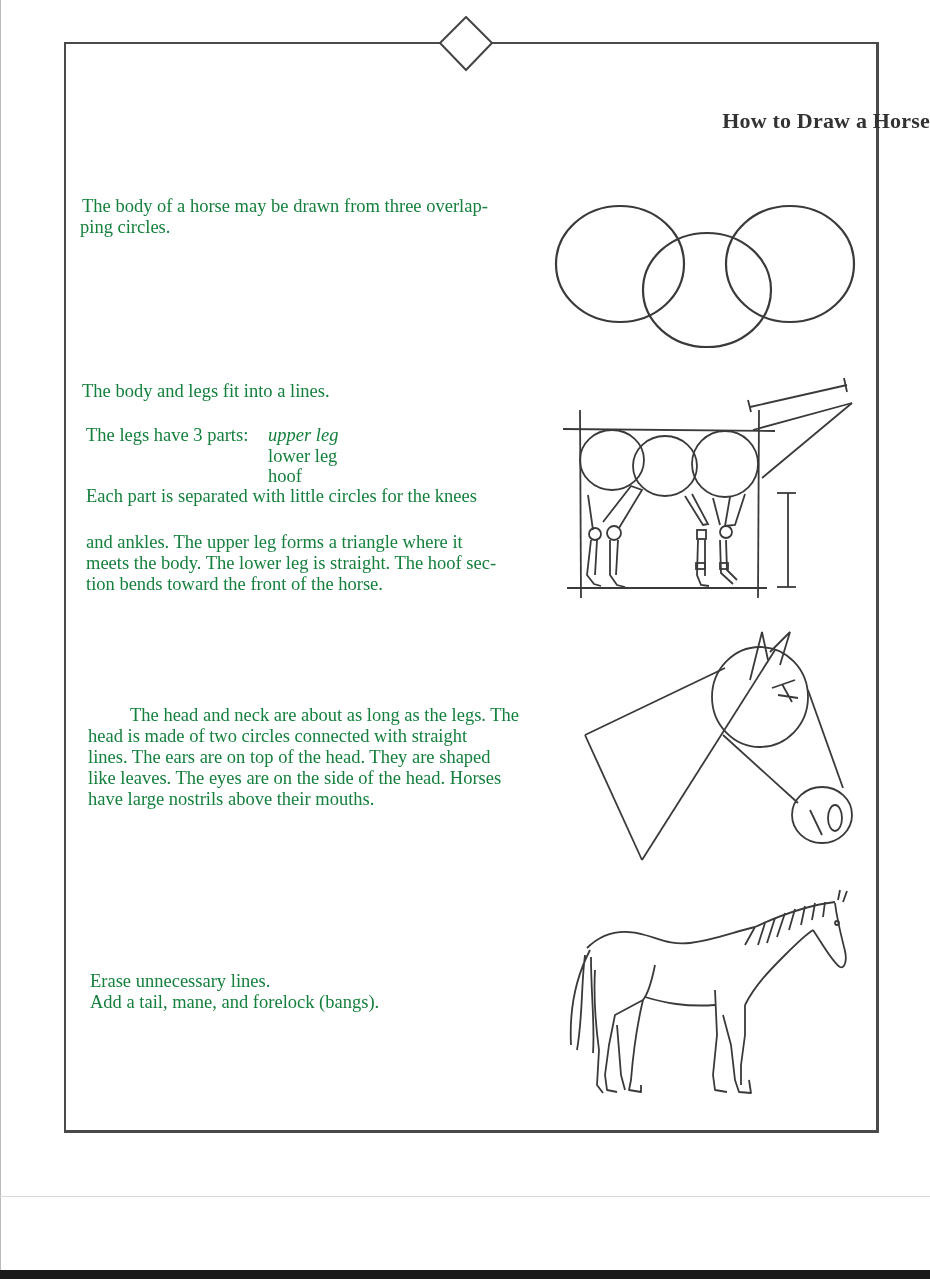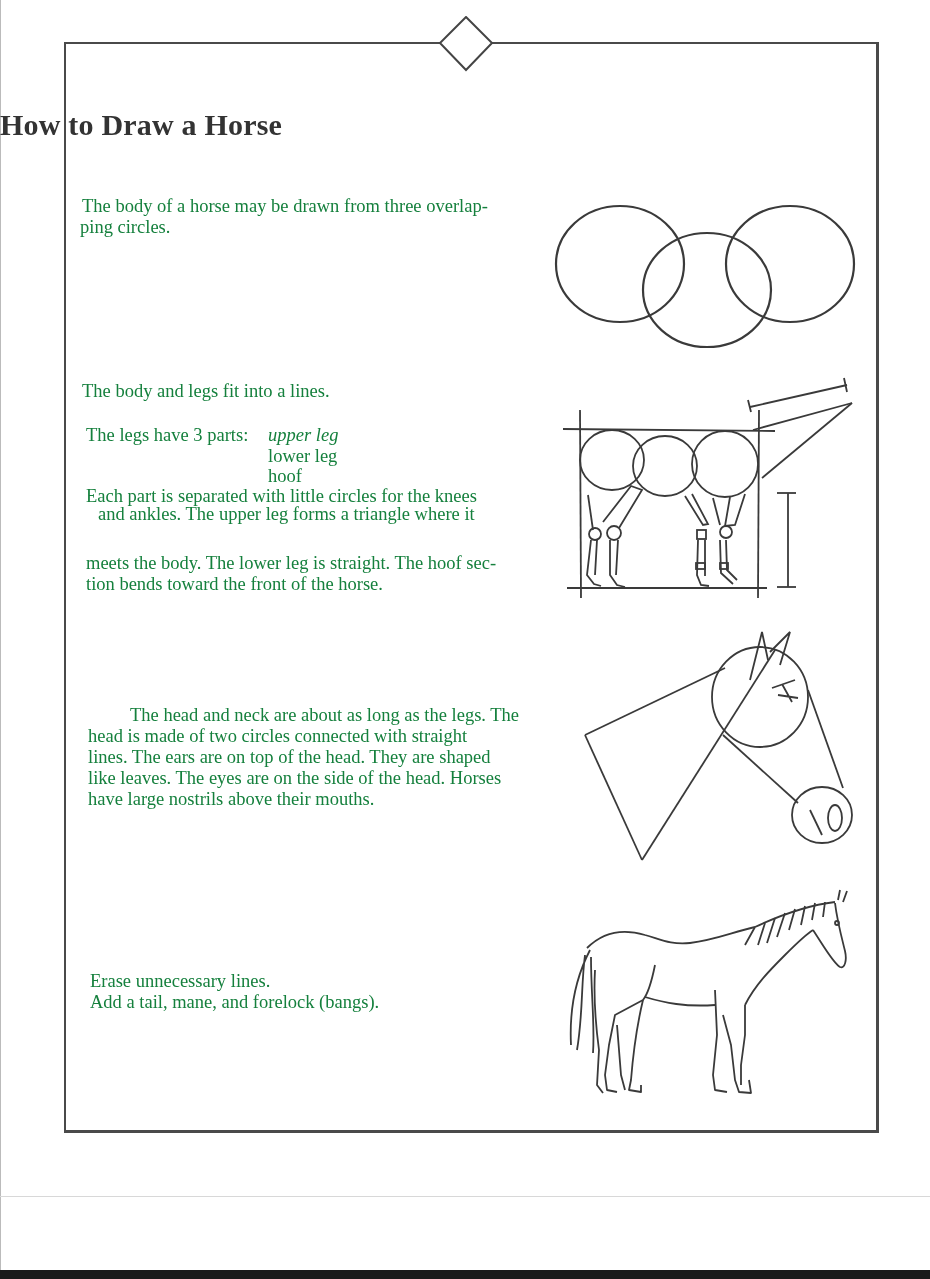--- a/index.html
+++ b/index.html
@@ -1,19 +1,19 @@
 <!DOCTYPE html>
 <html><head>
 <meta charset="utf-8">
 <style>
   html, body { margin:0; padding:0; }
   body { width:930px; height:1279px; background:#ffffff; position:relative; overflow:hidden; font-family:"Liberation Serif","DejaVu Serif",serif; color:#2a2a2a; }
   .frame { position:absolute; left:64px; top:42px; width:815px; height:1091px; border:2px solid #4a4a4a; border-right-width:3px; border-bottom-width:3px; box-sizing:border-box; }
   .diamond { position:absolute; left:466px; top:17px; }
-  .title { position:absolute; left:0; width:930px; top:108px; text-align:left; font-weight:bold; font-size:30px; color:#333; letter-spacing:0.2px; }
+  .title { position:absolute; left:0; width:930px; top:108px; text-align:right; font-weight:bold; font-size:22px; color:#333; letter-spacing:0.2px; }
   .txt { position:absolute; font-size:18.5px; line-height:21px; color:#15803d; white-space:pre; }
   .fig { position:absolute; }
   .scanline { position:absolute; left:0; top:1196px; width:930px; height:1px; background:#d8d8d8; }
   .bottombar { position:absolute; left:0; top:1270px; width:930px; height:9px; background:#1a1a1a; }
   .leftedge { position:absolute; left:0; top:0; width:1px; height:1270px; background:#bbb; }
 </style>
 </head>
 <body>
 
 <div class="leftedge"></div>
@@ -38,21 +38,21 @@
   </svg>
 </div>
 
 <div>
   <div class="txt" style="left:82px;top:381px;">The body and legs fit into a lines.</div>
   <div class="txt" style="left:86px;top:425px;">The legs have 3 parts:</div>
   <div class="txt" style="left:268px;top:425px;font-style:italic;">upper leg</div>
   <div class="txt" style="left:268px;top:446px;">lower leg</div>
   <div class="txt" style="left:268px;top:466px;">hoof</div>
   <div class="txt" style="left:86px;top:486px;text-align:right;">Each part is separated with little circles for the knees</div>
-  <div class="txt" style="left:86px;top:504px;margin-left:12px;">and ankles. The upper leg forms a triangle where it</div>
+  <div class="txt" style="left:86px;top:532px;">and ankles. The upper leg forms a triangle where it</div>
   <div class="txt" style="left:86px;top:553px;">meets the body. The lower leg is straight. The hoof sec-</div>
   <div class="txt" style="left:86px;top:574px;">tion bends toward the front of the horse.</div>
 
   <svg class="fig" style="left:555px;top:370px;" width="320" height="235" viewBox="0 0 320 235">
     <g fill="none" stroke="#3a3a3a" stroke-width="1.8">
 
       <line x1="8" y1="59" x2="220" y2="61"></line>
       <line x1="25" y1="40" x2="26" y2="228"></line>
       <line x1="12" y1="218" x2="212" y2="218"></line>
       <line x1="204" y1="40" x2="203" y2="228"></line>

